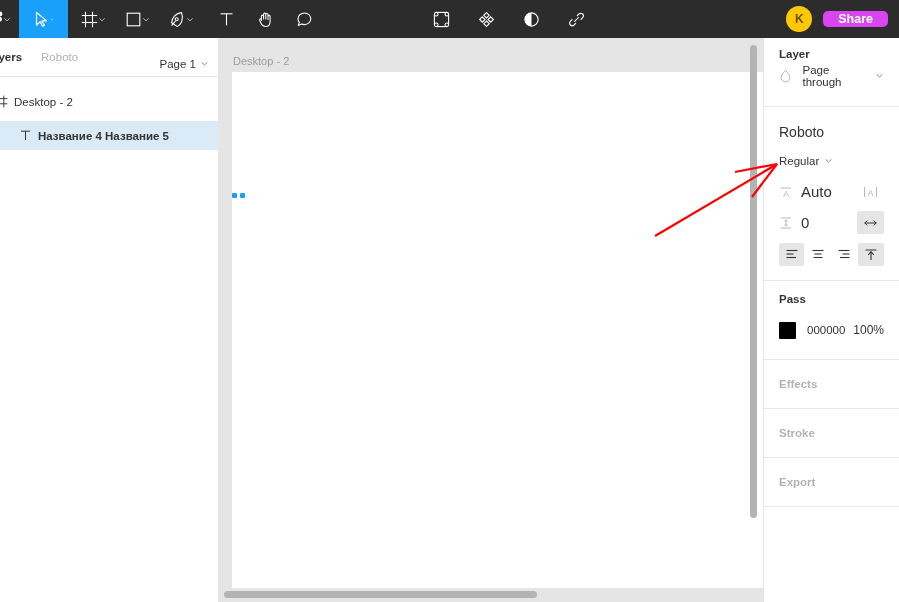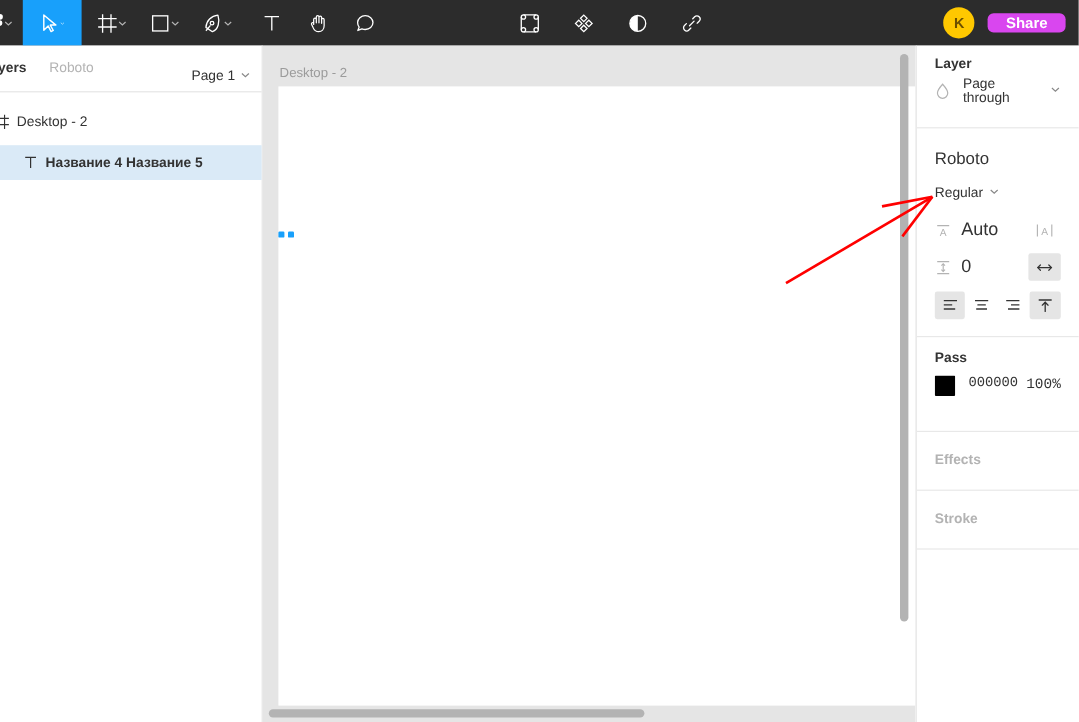--- a/index.html
+++ b/index.html
@@ -158,21 +158,21 @@
     border-radius: 2px;
   }
   .prop-right.boxed { background: #e5e5e5; }
   .align-line { display: flex; align-items: center; height: 32px; }
   .align-btn {
     width: 26px; height: 23px; display: flex; align-items: center; justify-content: center;
     border-radius: 2px; margin-right: 1px;
   }
   .align-btn.on { background: #e5e5e5; }
 
-  .fill-row { display: flex; height: 34px; font-family: Liberation Mono, monospace; }
+  .fill-row { display: flex; align-items: center; height: 34px; }
   .swatch {
     width: 17px; height: 17px; background: #000;
     border: 1px solid rgba(0,0,0,.12); border-radius: 1px;
   }
   .fill-hex { font-size: 11.5px; color: #333; margin-left: 11px; }
   .fill-opacity {
     font-size: 12px; color: #333; margin-left: auto;
     white-space: nowrap;
   }
   .pad-sec { padding-bottom: 14px; }
@@ -532,20 +532,23 @@
         <span class="fill-opacity">100%</span>
       </div>
     </div>
 
     <div class="rp-section tall-sec">
       <div class="rp-title muted" style="padding-top:0;">Effects</div>
     </div>
     <div class="rp-section tall-sec">
       <div class="rp-title muted" style="padding-top:0;">Stroke</div>
     </div>
+    <div class="rp-section tall-sec">
+      <div class="rp-title muted" style="padding-top:0;">Export</div>
+    </div>
   </div>
 
   <svg class="annot" viewBox="0 0 899 602">
     <g stroke="#ff0000" stroke-width="2.2" fill="none">
       <line x1="655" y1="236" x2="777" y2="164"></line>
       <line x1="735" y1="172" x2="777" y2="164"></line>
       <line x1="752" y1="197" x2="777" y2="164"></line>
     </g>
   </svg>
 

